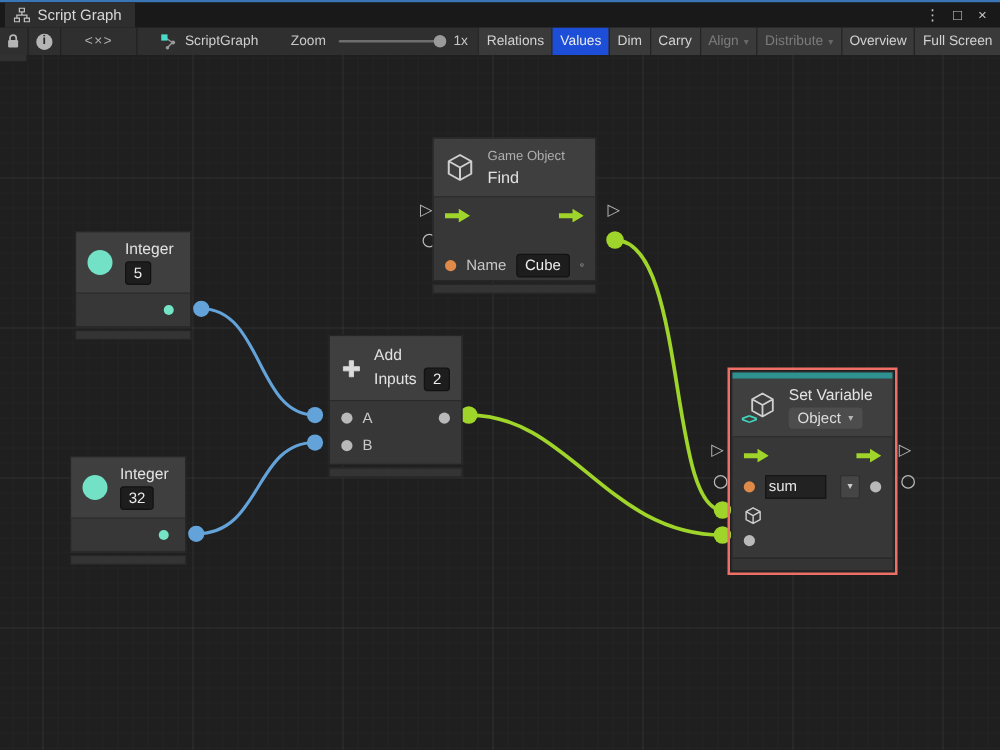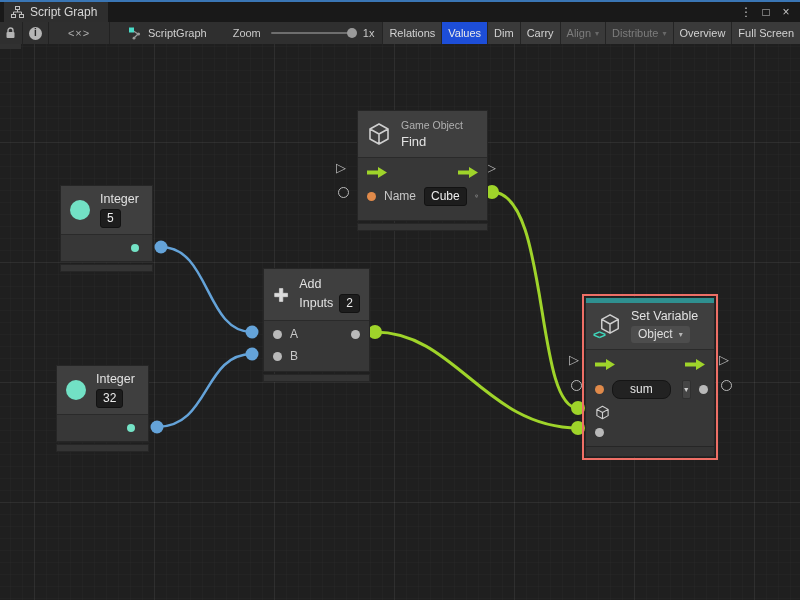--- a/index.html
+++ b/index.html
@@ -71,21 +71,21 @@
   .spacer{margin-left:auto;}
   .hcol{display:flex;flex-direction:column;justify-content:center;gap:3px;}
   .hrow{display:flex;align-items:center;gap:6px;}
 
   
   .sel-border{position:absolute;left:-3px;top:-3px;right:-3px;bottom:-3px;border:2px solid #ee6f66;pointer-events:none;}
   .teal-bar{height:5px;background:#2f9090;}
   .dd{display:flex;align-items:center;gap:6px;background:#4d4d4d;border-radius:3px;padding:2px 7px;cursor:default;}
   .dd-label{font-size:12px;color:#dedede;line-height:13px;}
   .dd .dd-arrow{font-size:8px;color:#b5b5b5;}
-  .field{background:#222;border:1px solid #151515;border-radius:8px;width:52px;padding:1px 17px;
+  .field{background:#222;border:1px solid #151515;border-radius:0;width:52px;padding:1px 2px;
     font-size:12px;color:#e6e6e6;line-height:15px;}
   .dd-btn{width:17px;height:17px;background:#454545;border:1px solid #303030;border-radius:2px;margin-left:3px;
     display:flex;align-items:center;justify-content:center;font-size:7px;color:#cccccc;cursor:default;}
   .vicon{position:relative;width:26px;height:26px;flex:0 0 auto;}
   .vicon .angle{position:absolute;left:-2px;bottom:-3px;color:#3fd9bd;font-size:12px;font-weight:bold;letter-spacing:-1px;}
 
   
   .ext{position:absolute;z-index:2;}
   .ext-tri{color:#b9b9b9;font-size:13px;line-height:1;}
   .ext-ring{width:9px;height:9px;border:1.5px solid #b9b9b9;border-radius:50%;box-sizing:content-box;}
@@ -251,40 +251,40 @@
           <span class="dot gray spacer"></span>
         </div>
         <div class="prow" style="height:22px;padding-bottom:4px;">
           <span class="dot gray"></span>
           <span class="plabel">B</span>
         </div>
       </div>
       <div class="node-footer"></div>
     </div>
 
-    <div class="node" style="left:357px;top:66px;width:131px;">
+    <div class="node" style="left:346px;top:66px;width:131px;">
       <div class="node-main">
         <div class="node-header" style="height:46px;">
           <svg width="24" height="24" viewBox="0 0 24 24">
             <path d="M12 2 L21 7 V17 L12 22 L3 17 V7 Z M3 7 L12 12 L21 7 M12 12 V22" fill="none" stroke="#cfcfcf" stroke-width="1.6" stroke-linejoin="round"></path>
           </svg>
           <div class="hcol">
             <span class="node-sub">Game Object</span>
             <span class="node-title" style="font-size:13px;">Find</span>
           </div>
         </div>
         <div class="prow" style="height:24px;padding-top:2px;">
           <svg width="20" height="11" viewBox="0 0 20 11">
             <path d="M0 3.5 H11 V0 L20 5.5 L11 11 V7.5 H0 Z" fill="#9fd42a"></path>
           </svg>
           <svg class="spacer" width="20" height="11" viewBox="0 0 20 11">
             <path d="M0 3.5 H11 V0 L20 5.5 L11 11 V7.5 H0 Z" fill="#9fd42a"></path>
           </svg>
         </div>
-        <div class="prow" style="height:24px;padding-bottom:12px;">
+        <div class="prow" style="height:24px;padding-bottom:0;margin-top:16px;">
           <span class="dot orange"></span>
           <span class="plabel">Name</span>
           <span class="valbox">Cube</span>
           <svg class="spacer" width="16" height="16" viewBox="0 0 24 24">
             <path d="M12 2 L21 7 V17 L12 22 L3 17 V7 Z M3 7 L12 12 L21 7 M12 12 V22" fill="none" stroke="#cfcfcf" stroke-width="1.8" stroke-linejoin="round"></path>
           </svg>
         </div>
       </div>
       <div class="node-footer"></div>
     </div>

